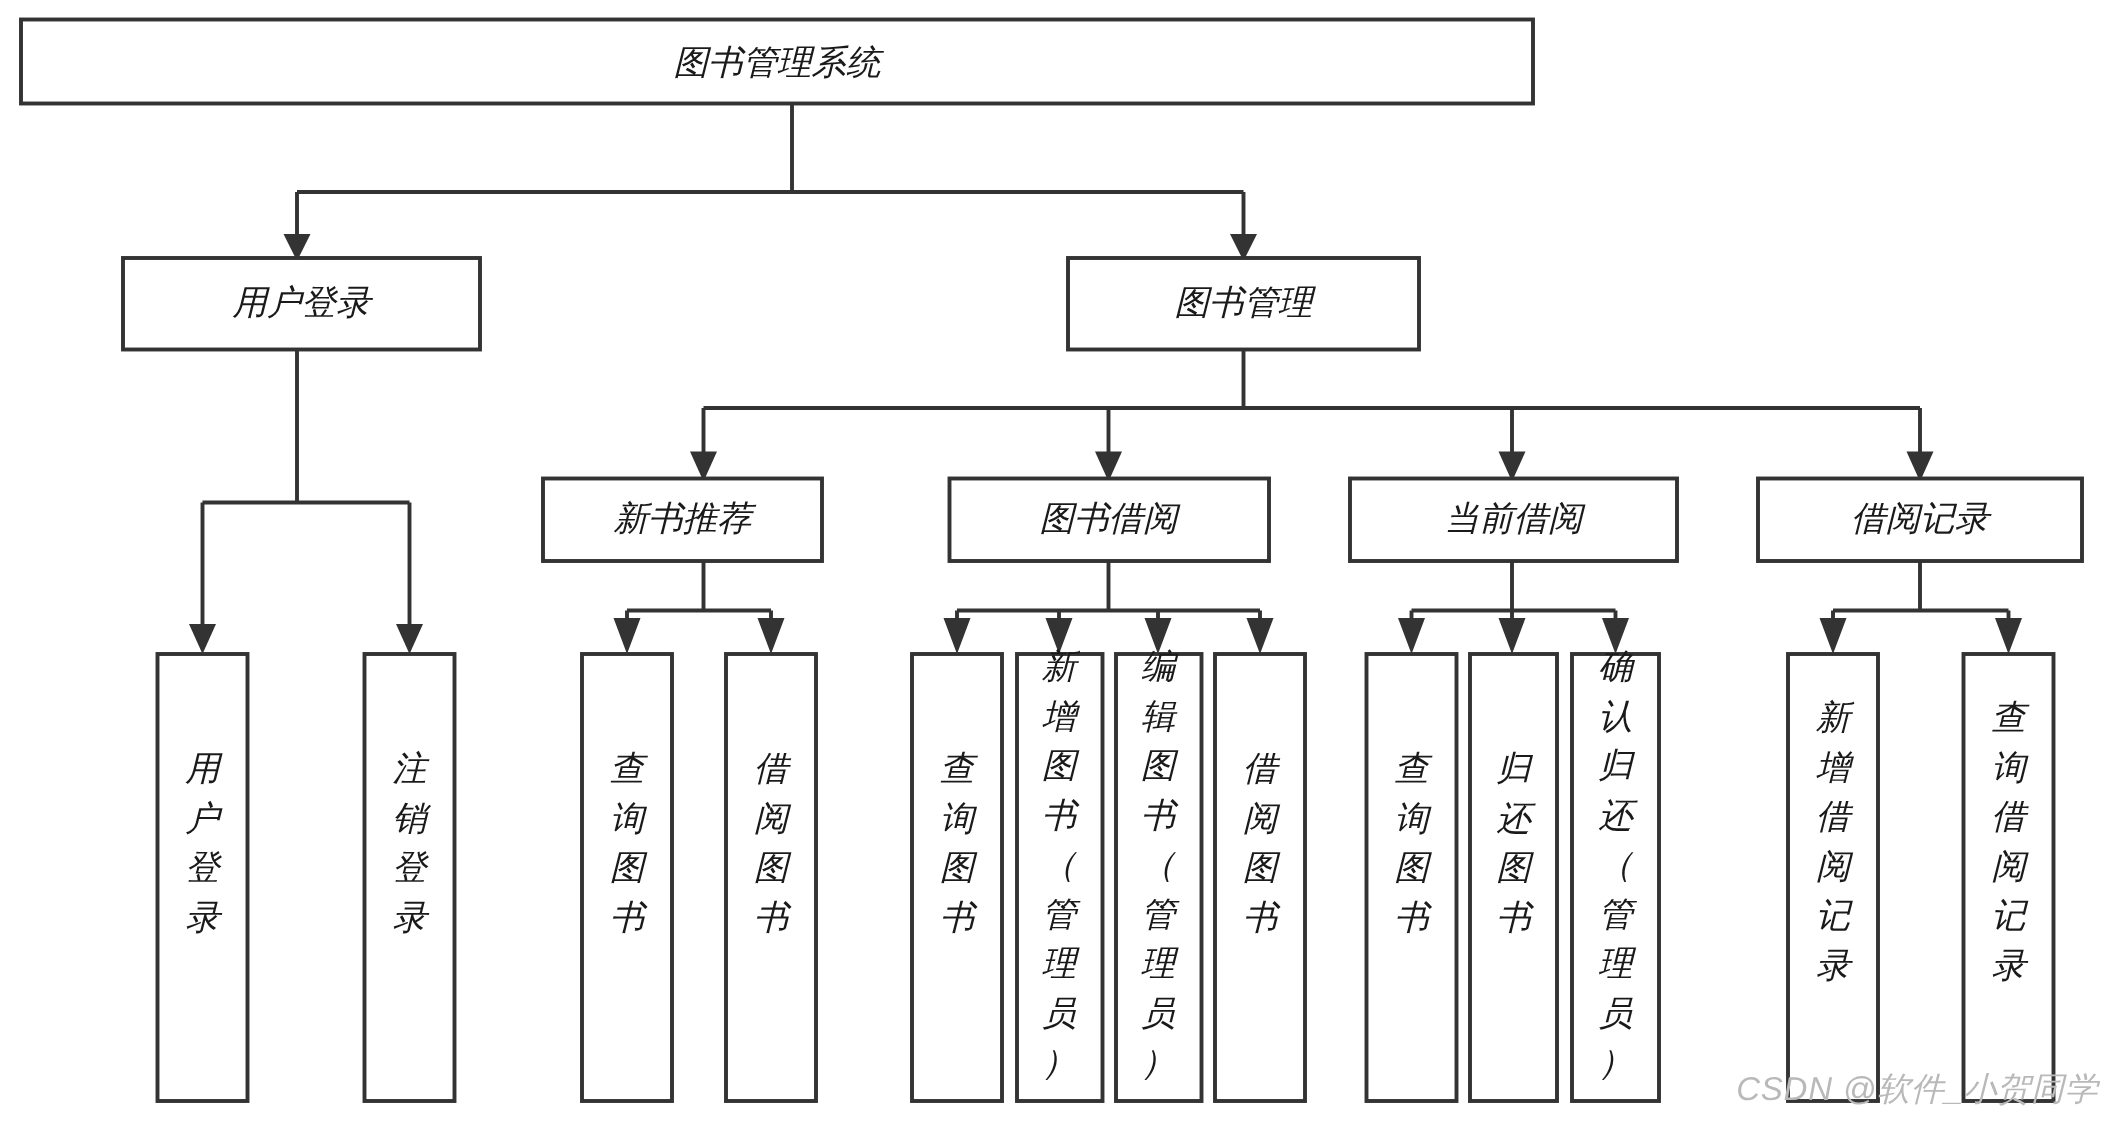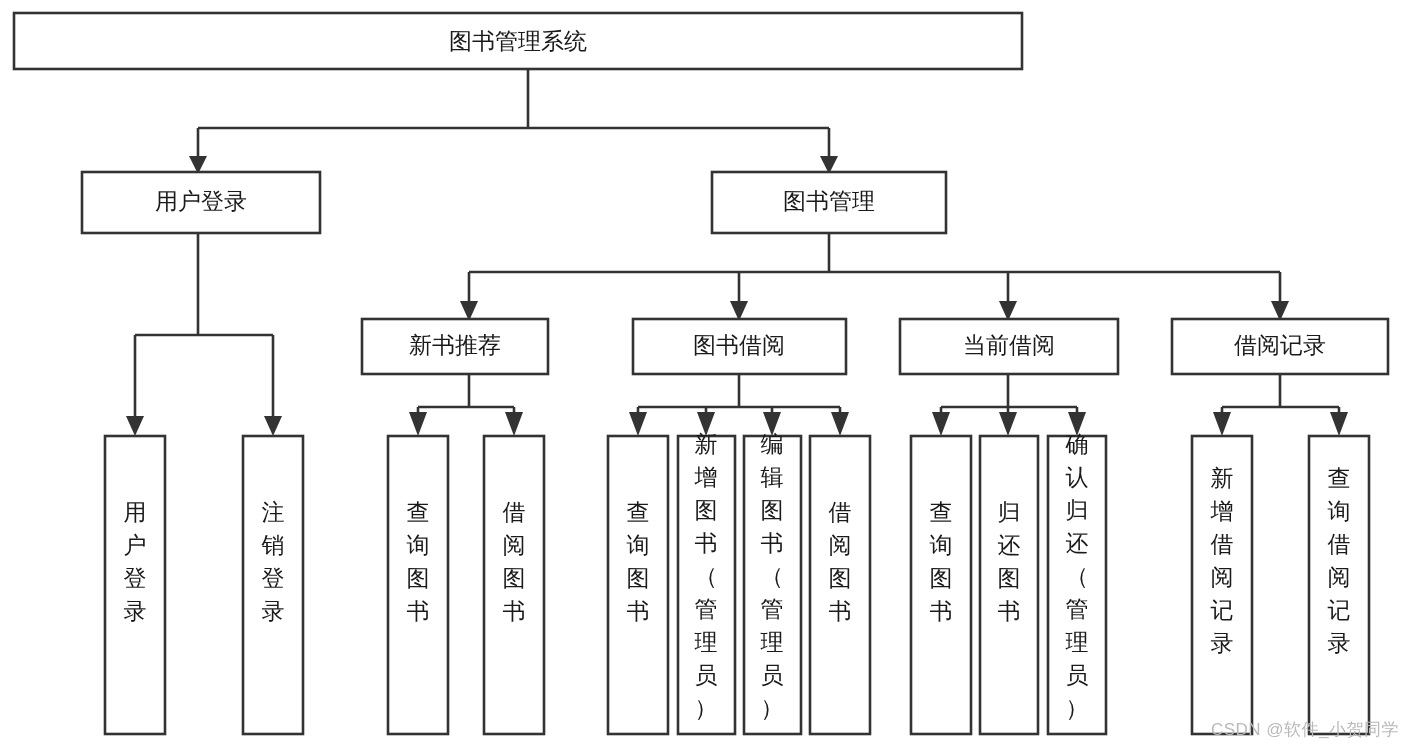--- a/index.html
+++ b/index.html
@@ -10,20 +10,21 @@
   body {
     width: 1405px;
     height: 747px;
     font-family: "Liberation Sans", "DejaVu Sans", sans-serif;
     overflow: hidden;
   }
   #diagram-root {
     position: relative;
     width: 1405px;
     height: 747px;
+    font-style: italic;
   }
   svg#flow {
     position: absolute;
     left: 0;
     top: 0;
     width: 1405px;
     height: 747px;
   }
   .box-rect {
     fill: #ffffff;
@@ -51,21 +52,21 @@
     font-family: "Liberation Sans", "DejaVu Sans", sans-serif;
     font-size: 23px;
     fill: #1a1a1a;
     text-anchor: middle;
   }
   .watermark {
     position: absolute;
     right: 6px;
     bottom: 6px;
     font-family: "Liberation Sans", "DejaVu Sans", sans-serif;
-    font-size: 17px;
+    font-size: 22px;
     color: #b9b9b9;
     letter-spacing: 0.5px;
     white-space: nowrap;
     pointer-events: none;
   }
 </style>
 </head>
 <body>
 
 <div id="diagram-root">

